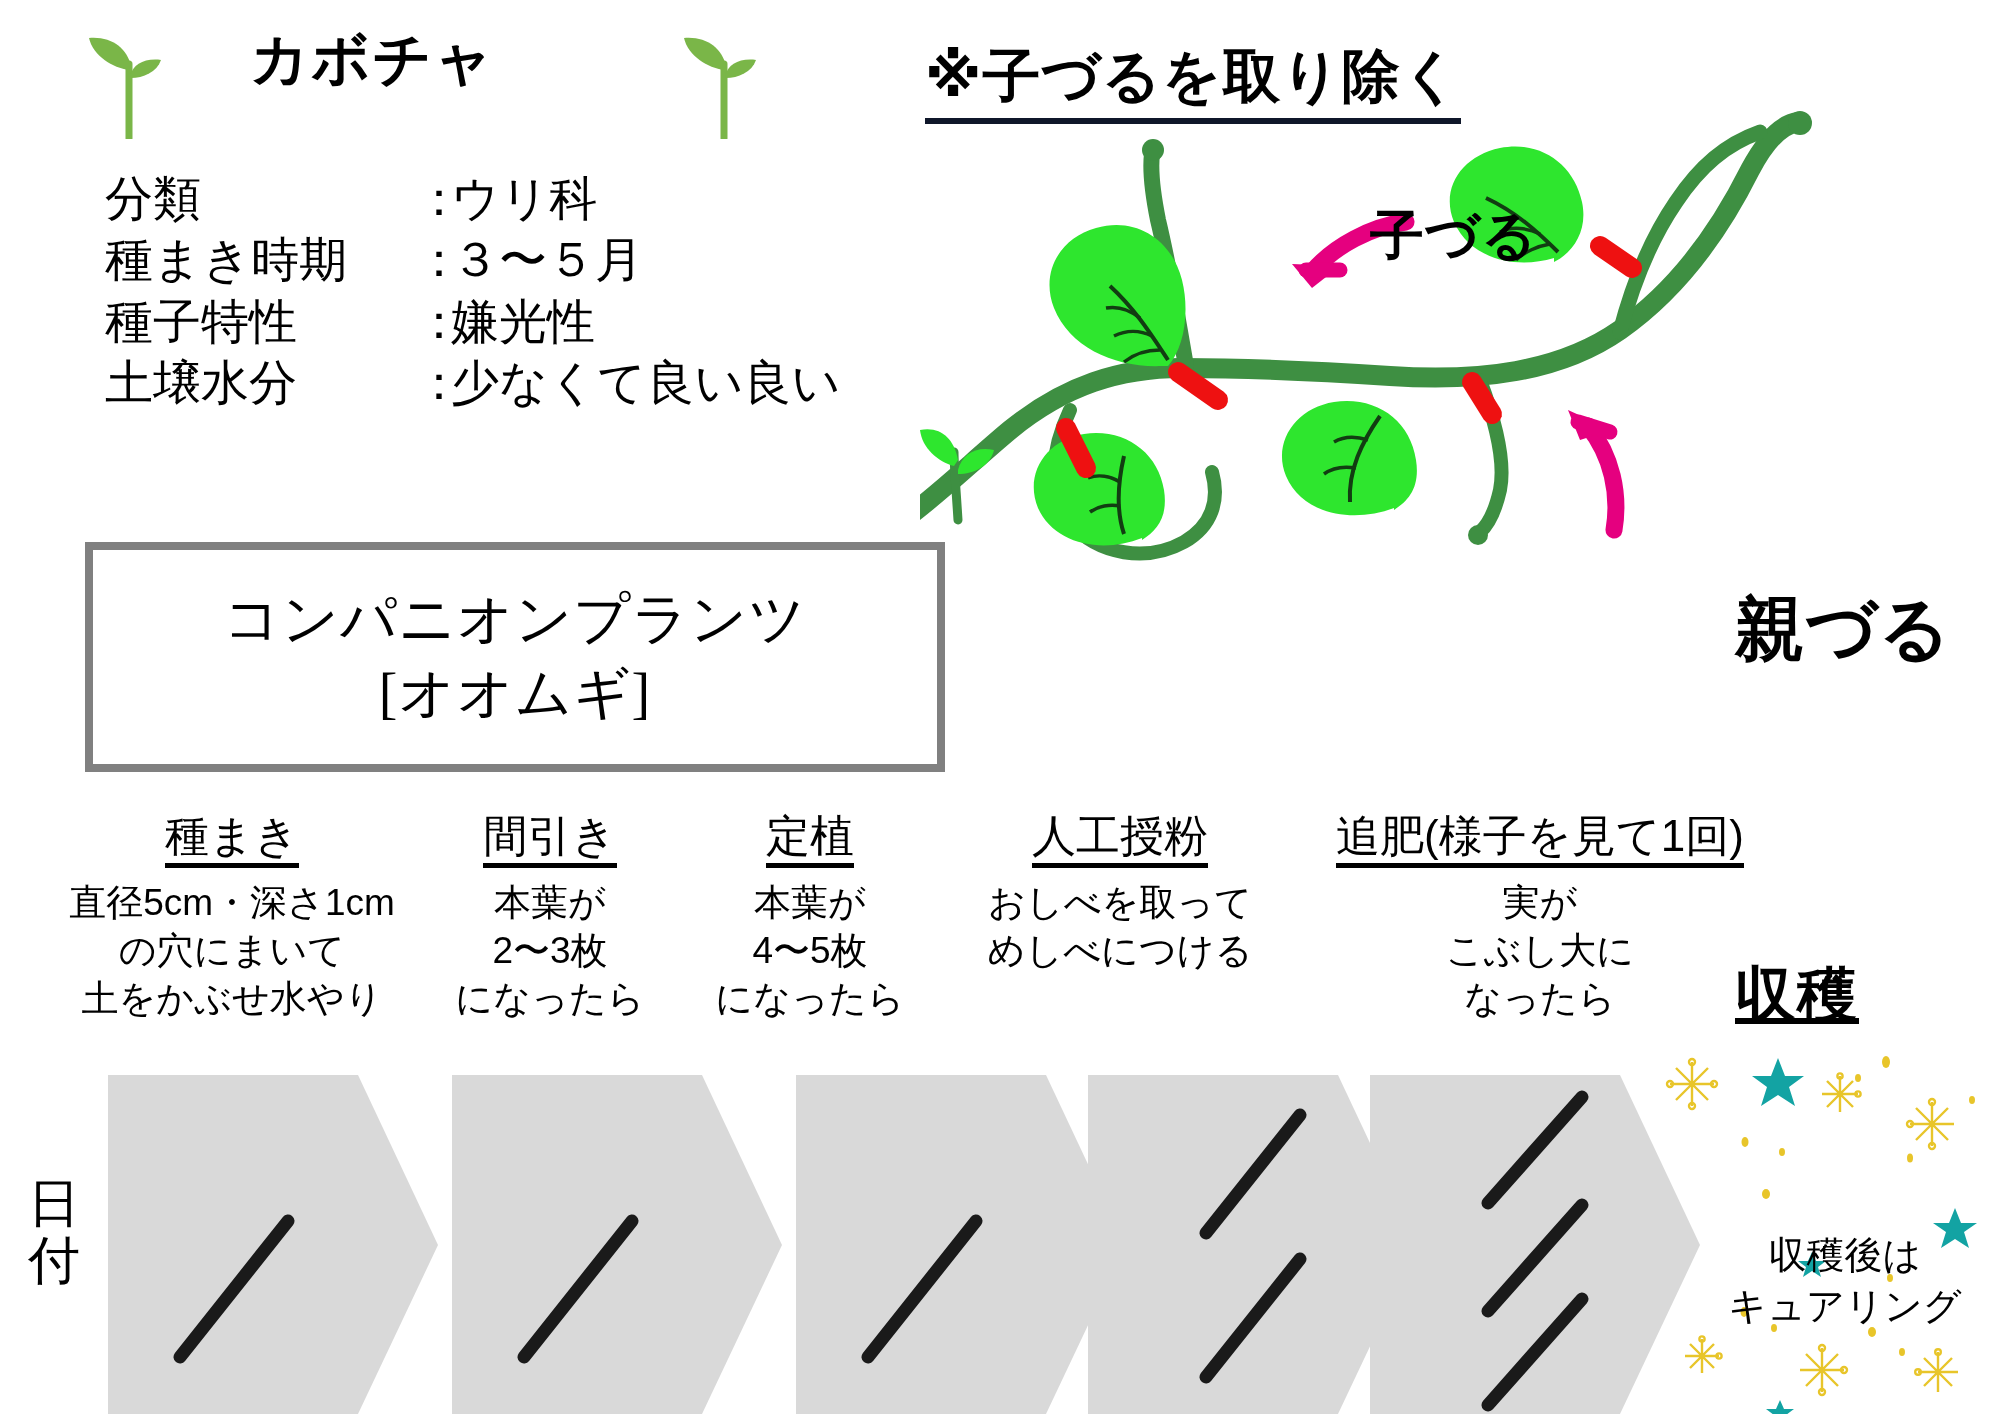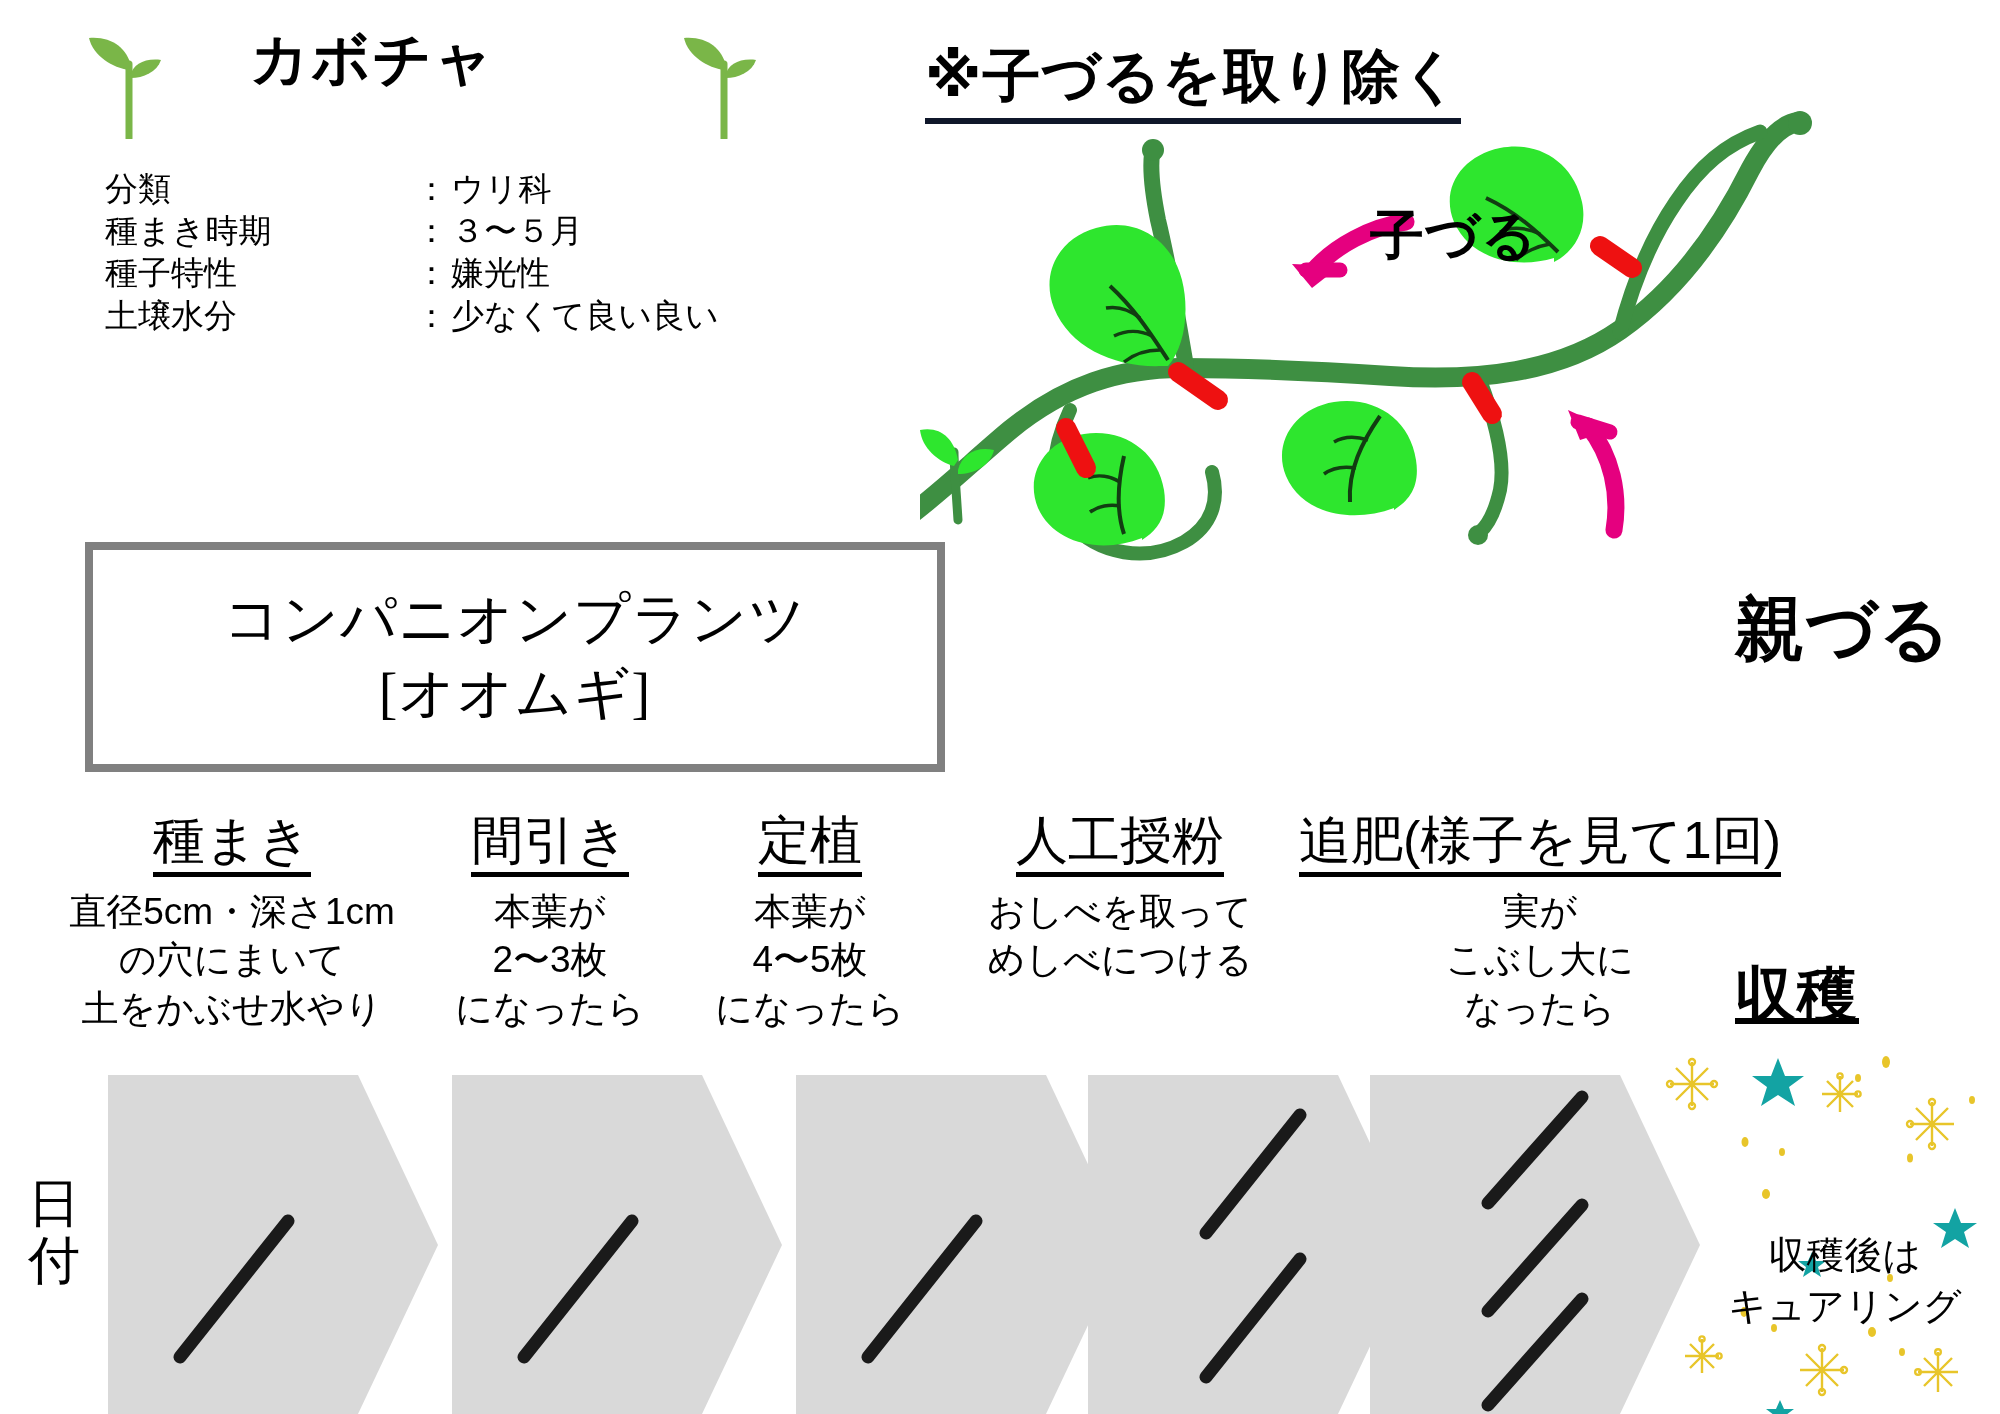--- a/index.html
+++ b/index.html
@@ -9,21 +9,21 @@
 
   
   #title-row{left:0;top:12px;width:960px;height:120px;}
   #main-title{left:250px;top:18px;font-size:58px;font-weight:bold;letter-spacing:2px;line-height:1;}
   .sprout{position:absolute;width:90px;height:105px;}
   #sprout-left{left:85px;top:22px;}
   #sprout-right{left:680px;top:22px;}
 
   
   #spec-list{left:105px;top:168px;width:780px;}
-  .spec-row{display:flex;align-items:baseline;font-size:33px;line-height:1.28;white-space:nowrap;}
+  .spec-row{display:flex;align-items:baseline;font-size:48px;line-height:1.28;white-space:nowrap;}
   .spec-label{width:310px;display:inline-block;}
   .spec-colon{width:36px;display:inline-block;}
   .spec-value{display:inline-block;}
 
   
   #companion-box{left:85px;top:542px;width:860px;height:230px;
       border:8px solid #808080;background:#fff;box-sizing:border-box;
       display:flex;flex-direction:column;align-items:center;justify-content:center;font-family:Liberation Serif, serif;}
   #companion-box .cp-line{font-size:56px;line-height:1.32;letter-spacing:1px;}
 
@@ -34,21 +34,21 @@
   
   #vine-diagram{left:920px;top:110px;width:1080px;height:520px;}
   #vine-diagram svg{display:block;}
   .vine-label{position:absolute;font-size:54px;font-weight:bold;letter-spacing:1px;}
   #label-kozuru{left:1370px;top:200px;}
   #label-oyazuru{left:1735px;top:583px;font-size:70px;}
 
   
   #stages{left:0;top:800px;width:2000px;height:260px;}
   .stage{position:absolute;text-align:center;}
-  .stage-title{font-size:52px;border-bottom:5px solid #000;display:inline-block;
+  .stage-title{font-size:44px;border-bottom:5px solid #000;display:inline-block;
       padding-bottom:1px;line-height:1.18;white-space:nowrap;}
   .stage-body{font-size:37px;line-height:1.30;margin-top:11px;white-space:nowrap;}
 
   #stage-0{left:12px;  top:10px; width:440px;}
   #stage-1{left:400px; top:10px; width:300px;}
   #stage-2{left:660px; top:10px; width:300px;}
   #stage-3{left:950px; top:10px; width:340px;}
   #stage-4{left:1290px;top:10px; width:500px;}
 
   #harvest-label{left:1735px;top:955px;font-size:60px;font-weight:bold;letter-spacing:2px;text-decoration:underline;}

